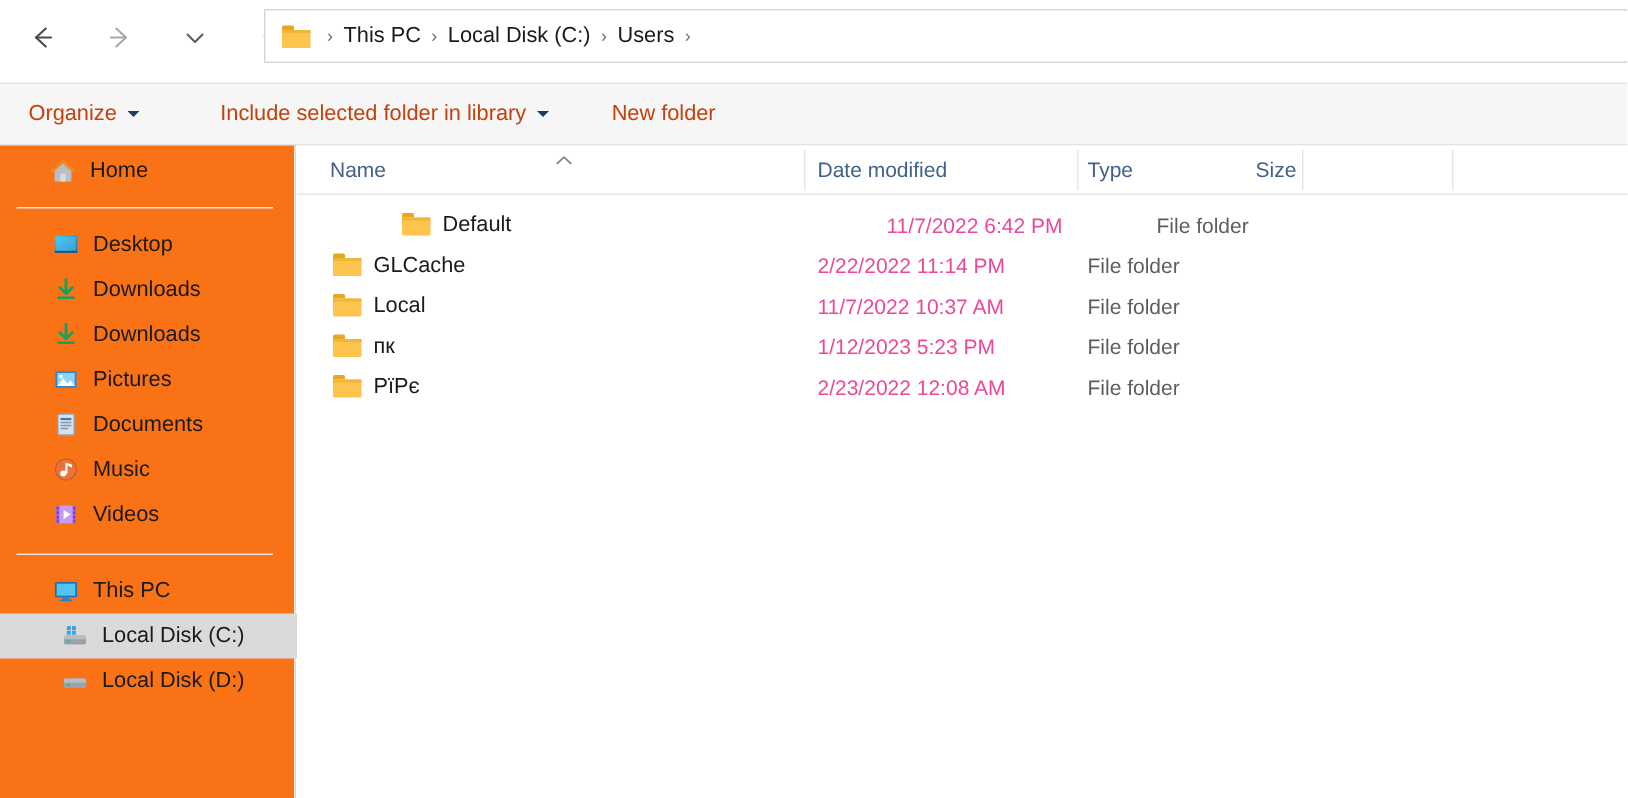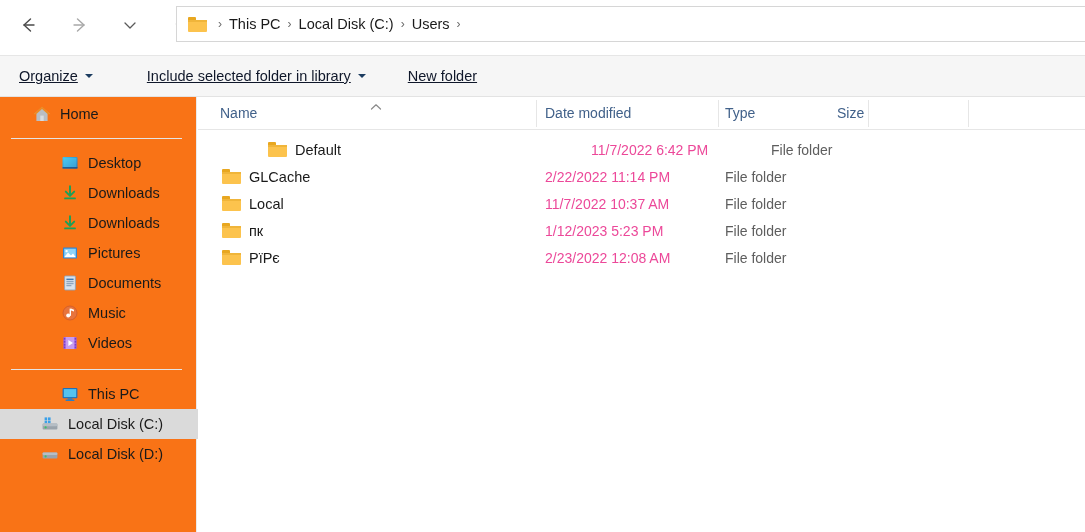--- a/index.html
+++ b/index.html
@@ -83,24 +83,23 @@
     border-top: 1px solid #e6e6e6;
     border-bottom: 1px solid #e3e3e3;
     box-sizing: border-box;
     display: flex;
     align-items: center;
   }
   .tb-item {
     display: flex;
     align-items: center;
     height: 100%;
-    color: #0f172a;
+    color: #c2410c;
     font-size: 14.5px;
     white-space: nowrap;
-    text-decoration: underline;
   }
   .tb-item .caret {
     margin-left: 7px;
     width: 0; height: 0;
     border-left: 4px solid transparent;
     border-right: 4px solid transparent;
     border-top: 4.5px solid #1c3c60;
   }
   #tb-organize { margin-left: 19px; }
   #tb-include { margin-left: 54px; }
@@ -139,21 +138,21 @@
     position: absolute;
     right: 10px; top: 7px;
     width: 16px; height: 16px;
   }
   .side-sep {
     height: 1px;
     background: #e4e4e4;
     margin: 9px 14px 9px 11px;
   }
   .indent-0 { padding-left: 32px; }
-  .indent-1 { padding-left: 24px; margin-left: 36px; }
+  .indent-1 { padding-left: 34px; }
   .indent-2 { padding-left: 40px; }
 
   
   .content {
     position: absolute;
     left: 198px; top: 97px;
     width: 887px; height: 435px;
     background: #ffffff;
   }
   .col-head {

